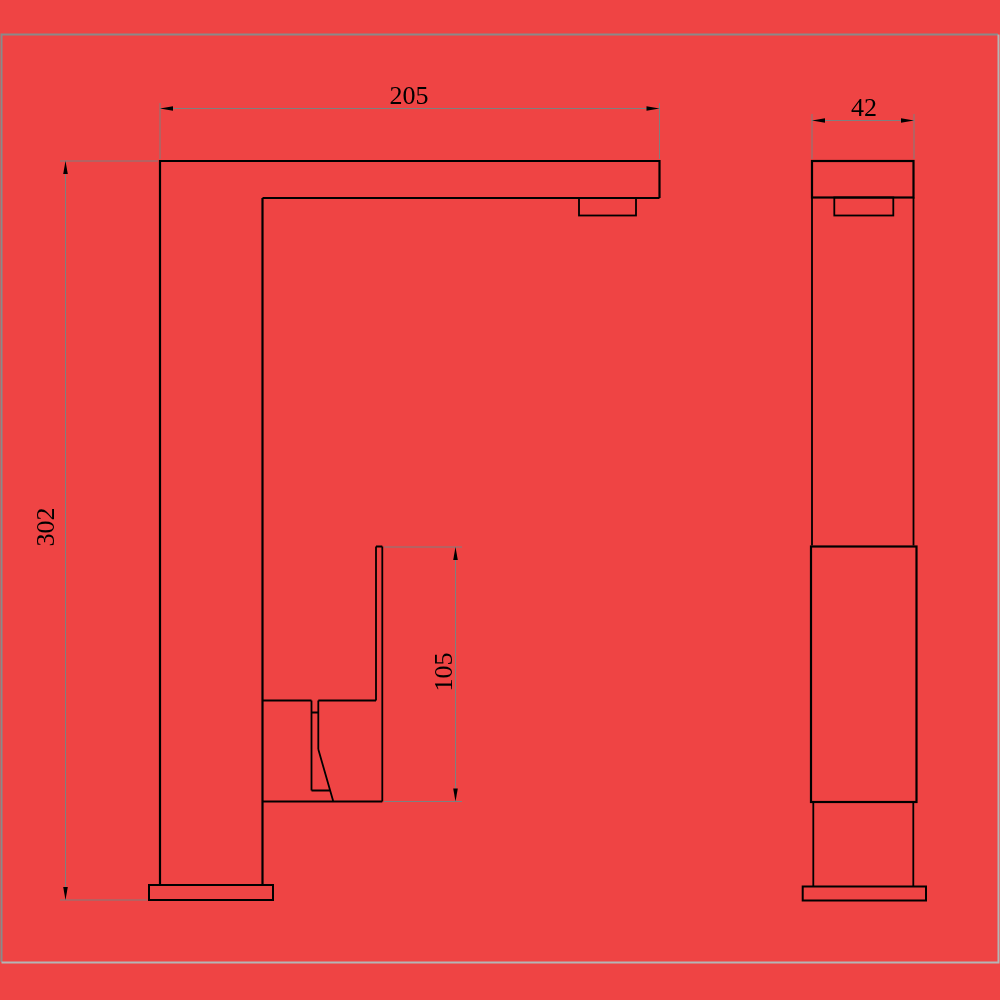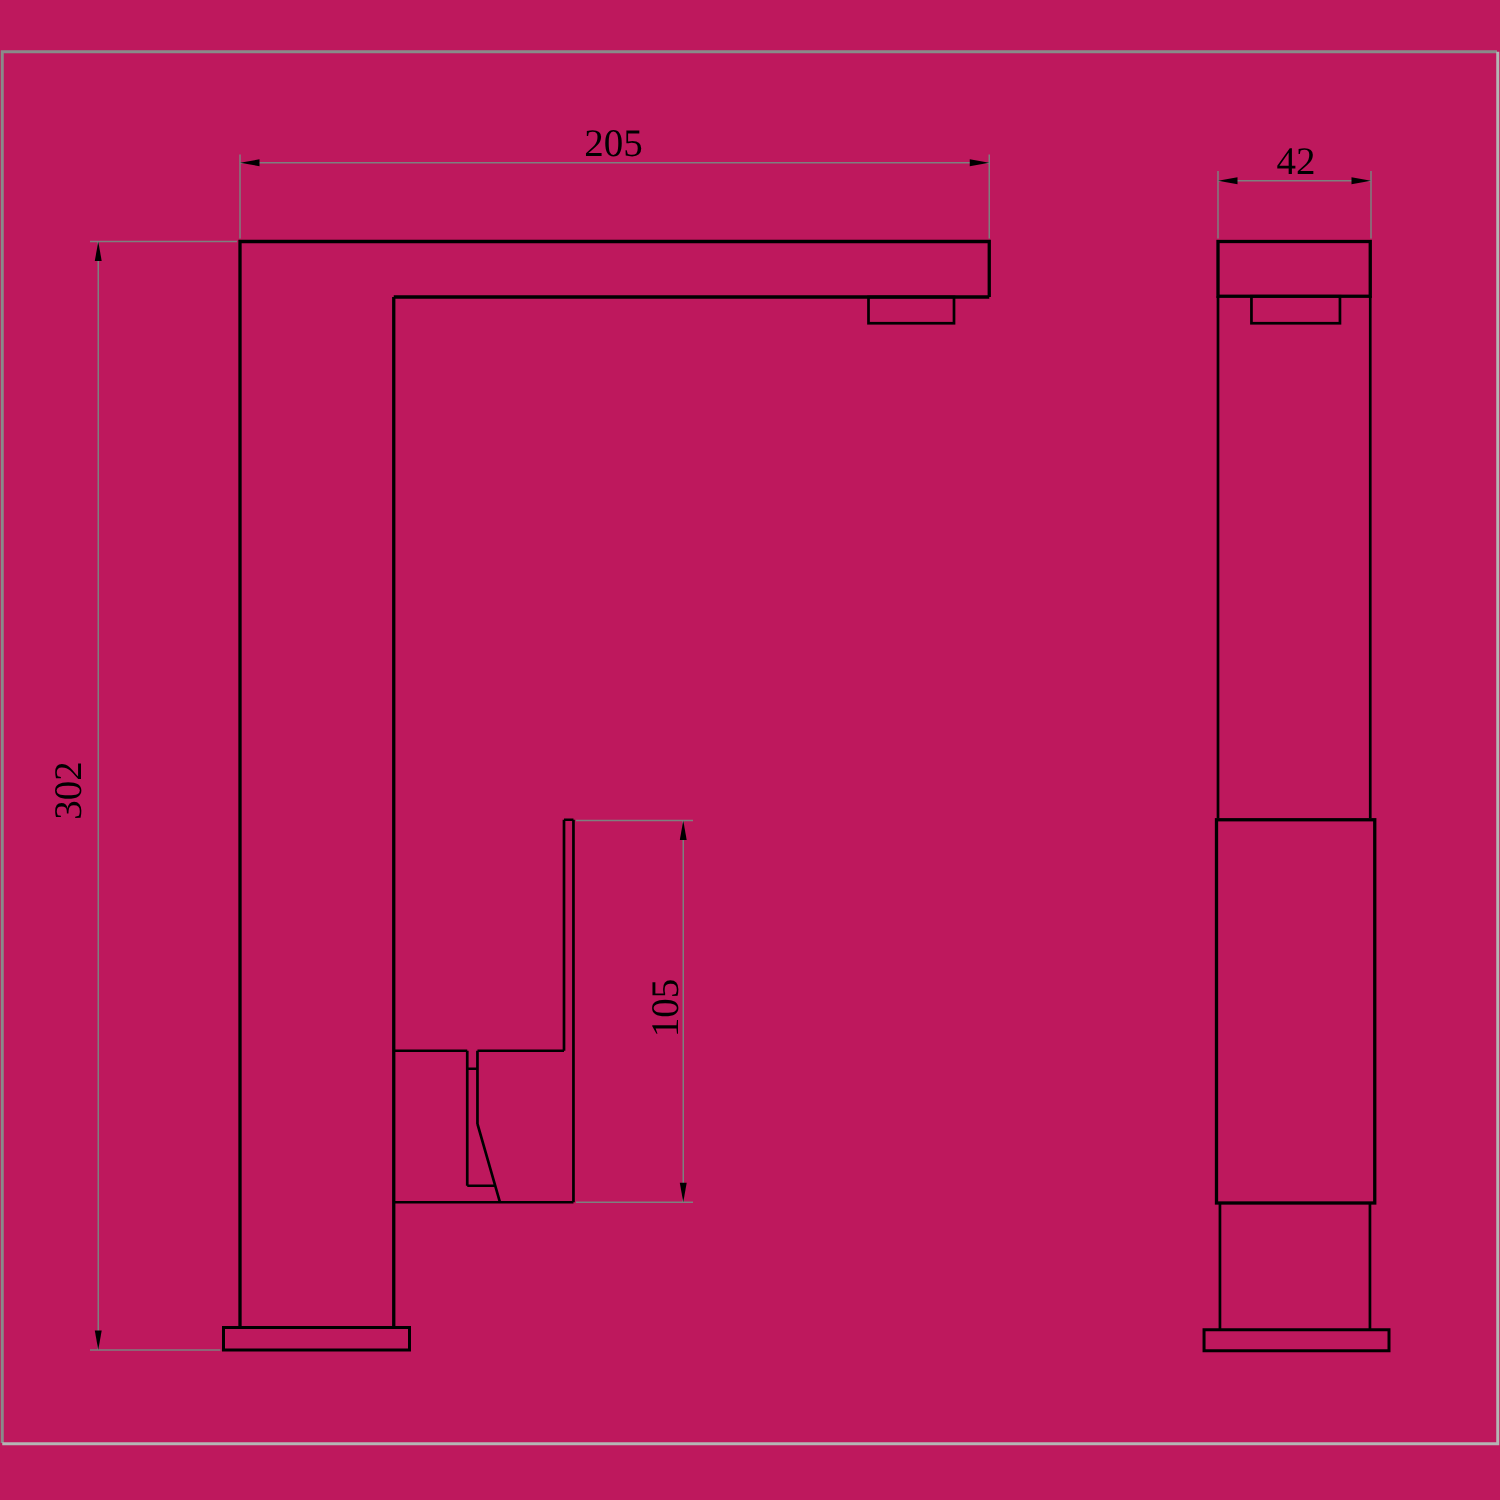--- a/index.html
+++ b/index.html
@@ -7,21 +7,21 @@
     padding: 0;
     background: #ffffff;
     width: 1000px;
     height: 1000px;
     font-family: "Liberation Serif", "DejaVu Serif", serif;
   }
   .canvas {
     position: relative;
     width: 1000px;
     height: 1000px;
-    background: #be185d;
+    background: #ef4444;
     overflow: hidden;
   }
   svg { display: block; }
   .objline  { stroke: #000000; fill: none; }
   .dimline  { stroke: #7f7f7f; fill: none; stroke-width: 1; }
   .arrow    { fill: #000000; stroke: none; }
   text.dimtext {
     font-family: "Liberation Serif", "DejaVu Serif", serif;
     font-size: 26px;
     fill: #000000;

